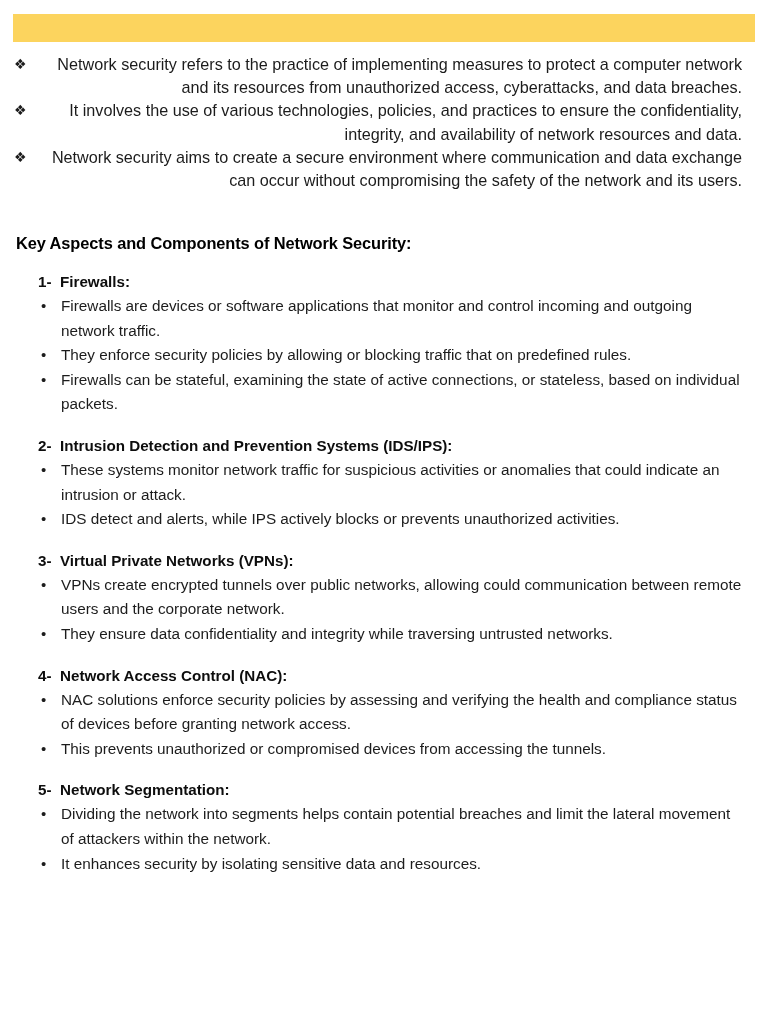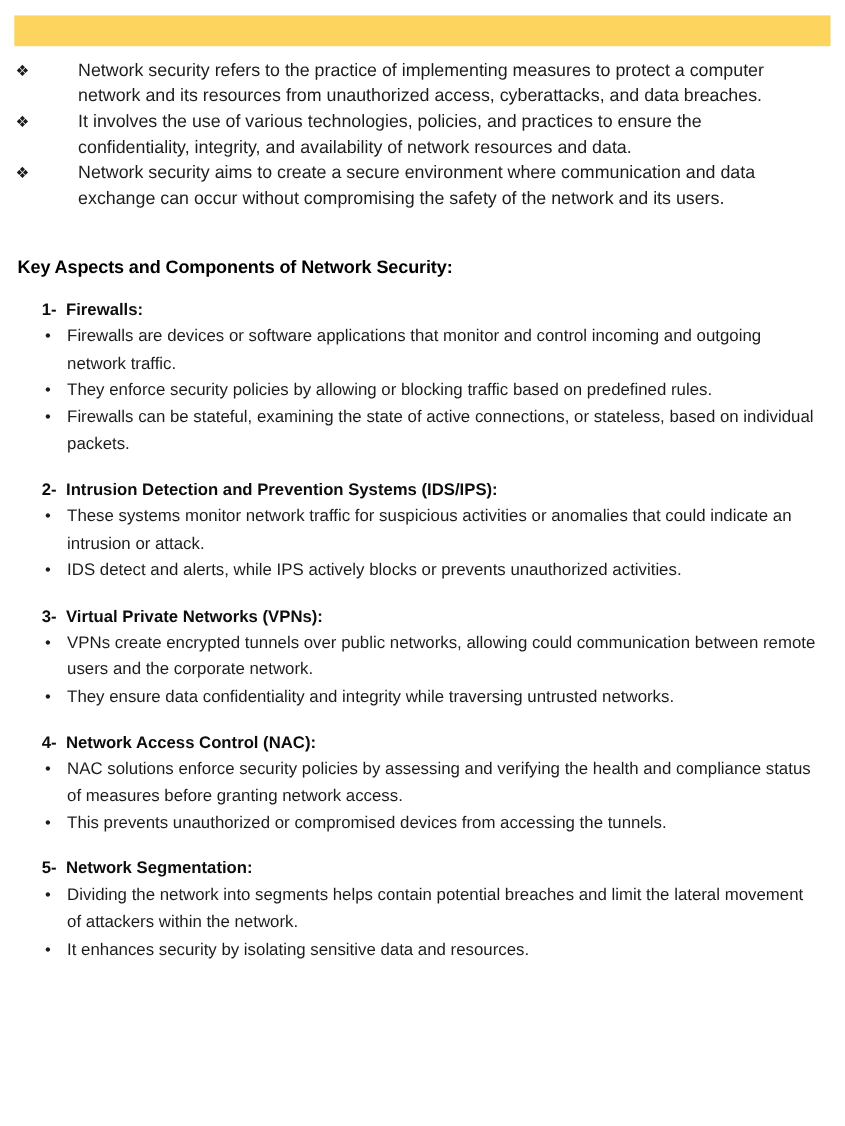--- a/index.html
+++ b/index.html
@@ -51,22 +51,21 @@
   .intro-bullet {
     flex: 0 0 auto;
     width: 21px;
     font-size: 14px;
     line-height: 23.2px;
     color: #1c1c1c;
     text-align: left;
   }
   .intro-text {
     flex: 1 1 auto;
-    text-align: left;
-    margin-left: 36px;
+    text-align: right;
   }
 
   
   .key-heading {
     position: absolute;
     left: 16px;
     top: 232px;
     font-size: 16.4px;
     font-weight: bold;
     line-height: 22px;
@@ -152,21 +151,21 @@
         <div class="section-title">
           <span class="section-num">1-</span>
           <span class="section-label">Firewalls:</span>
         </div>
         <div class="point">
           <span class="point-bullet">•</span>
           <span class="point-text">Firewalls are devices or software applications that monitor and control incoming and outgoing network traffic.</span>
         </div>
         <div class="point">
           <span class="point-bullet">•</span>
-          <span class="point-text">They enforce security policies by allowing or blocking traffic based on predefined rules.</span>
+          <span class="point-text">They enforce security policies by allowing or blocking traffic that on predefined rules.</span>
         </div>
         <div class="point">
           <span class="point-bullet">•</span>
           <span class="point-text">Firewalls can be stateful, examining the state of active connections, or stateless, based on individual packets.</span>
         </div>
       </div>
       <div class="section">
         <div class="section-title">
           <span class="section-num">2-</span>
           <span class="section-label">Intrusion Detection and Prevention Systems (IDS/IPS):</span>
@@ -194,21 +193,21 @@
           <span class="point-text">They ensure data confidentiality and integrity while traversing untrusted networks.</span>
         </div>
       </div>
       <div class="section">
         <div class="section-title">
           <span class="section-num">4-</span>
           <span class="section-label">Network Access Control (NAC):</span>
         </div>
         <div class="point">
           <span class="point-bullet">•</span>
-          <span class="point-text">NAC solutions enforce security policies by assessing and verifying the health and compliance status of measures before granting network access.</span>
+          <span class="point-text">NAC solutions enforce security policies by assessing and verifying the health and compliance status of devices before granting network access.</span>
         </div>
         <div class="point">
           <span class="point-bullet">•</span>
           <span class="point-text">This prevents unauthorized or compromised devices from accessing the tunnels.</span>
         </div>
       </div>
       <div class="section">
         <div class="section-title">
           <span class="section-num">5-</span>
           <span class="section-label">Network Segmentation:</span>

